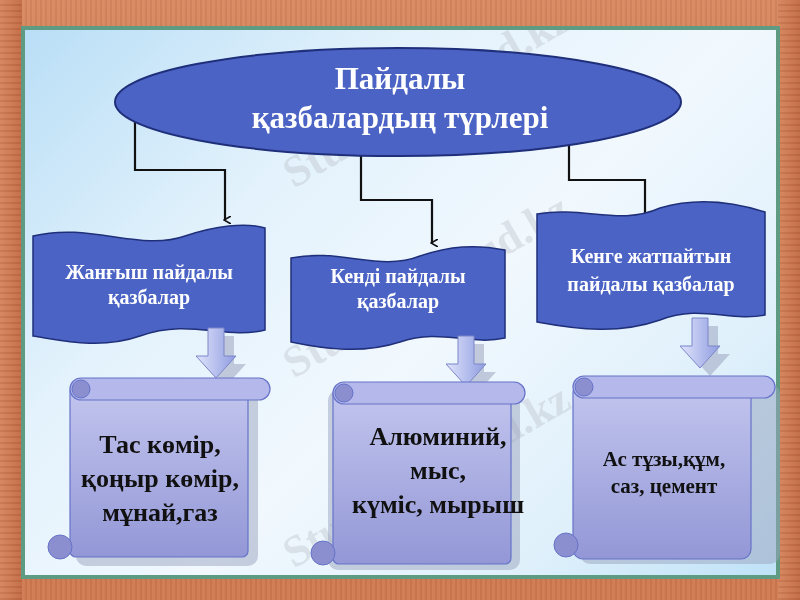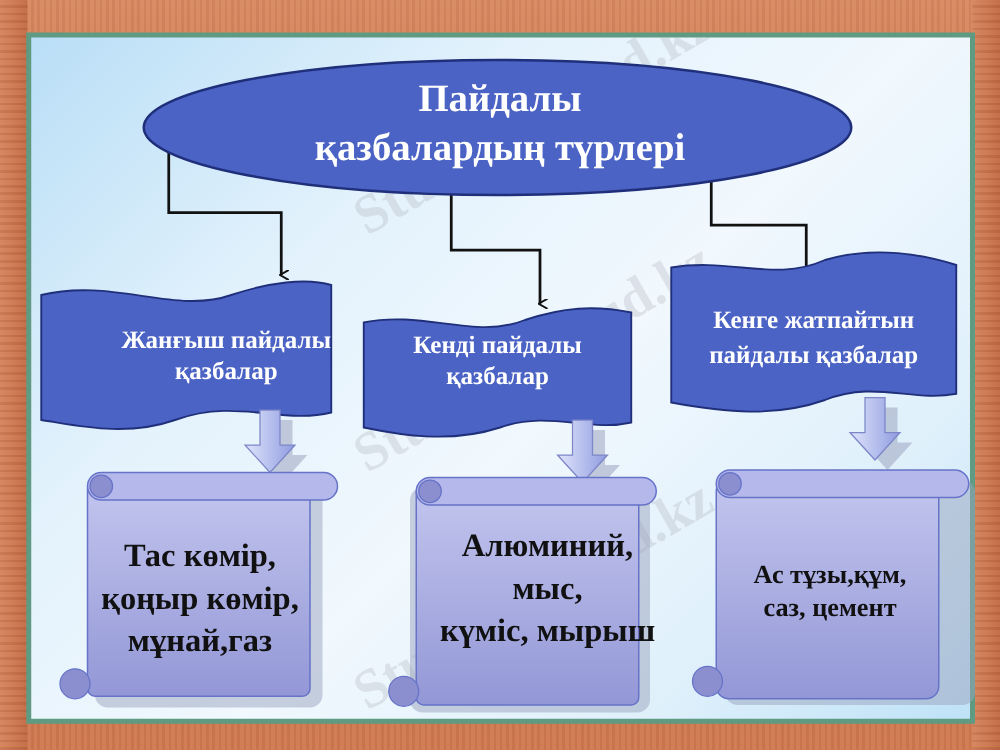--- a/index.html
+++ b/index.html
@@ -120,21 +120,21 @@
     <circle cx="584" cy="387" r="9" fill="#8b8fcf" stroke="#6673c8" stroke-width="1"></circle>
     <circle cx="566" cy="545" r="12" fill="#8b8fcf" stroke="#6673c8" stroke-width="1"></circle>
   </g>
 </svg>
 
 <div class="label yellow" style="left:180px; top:60px; width:440px; font-size:31px; line-height:1.25;">
   <div>Пайдалы</div>
   <div>қазбалардың түрлері</div>
 </div>
 
-<div class="label yellow" style="left:33px; top:260px; width:232px; font-size:20px;padding-left:32px;">
+<div class="label yellow" style="left:33px; top:260px; width:232px; font-size:20px;">
   <div>Жанғыш пайдалы</div>
   <div>қазбалар</div>
 </div>
 <div class="label yellow" style="left:291px; top:264px; width:214px; font-size:20px;">
   <div>Кенді пайдалы</div>
   <div>қазбалар</div>
 </div>
 <div class="label yellow" style="left:537px; top:242px; width:228px; font-size:20px; line-height:1.4;">
   <div>Кенге жатпайтын</div>
   <div>пайдалы қазбалар</div>

